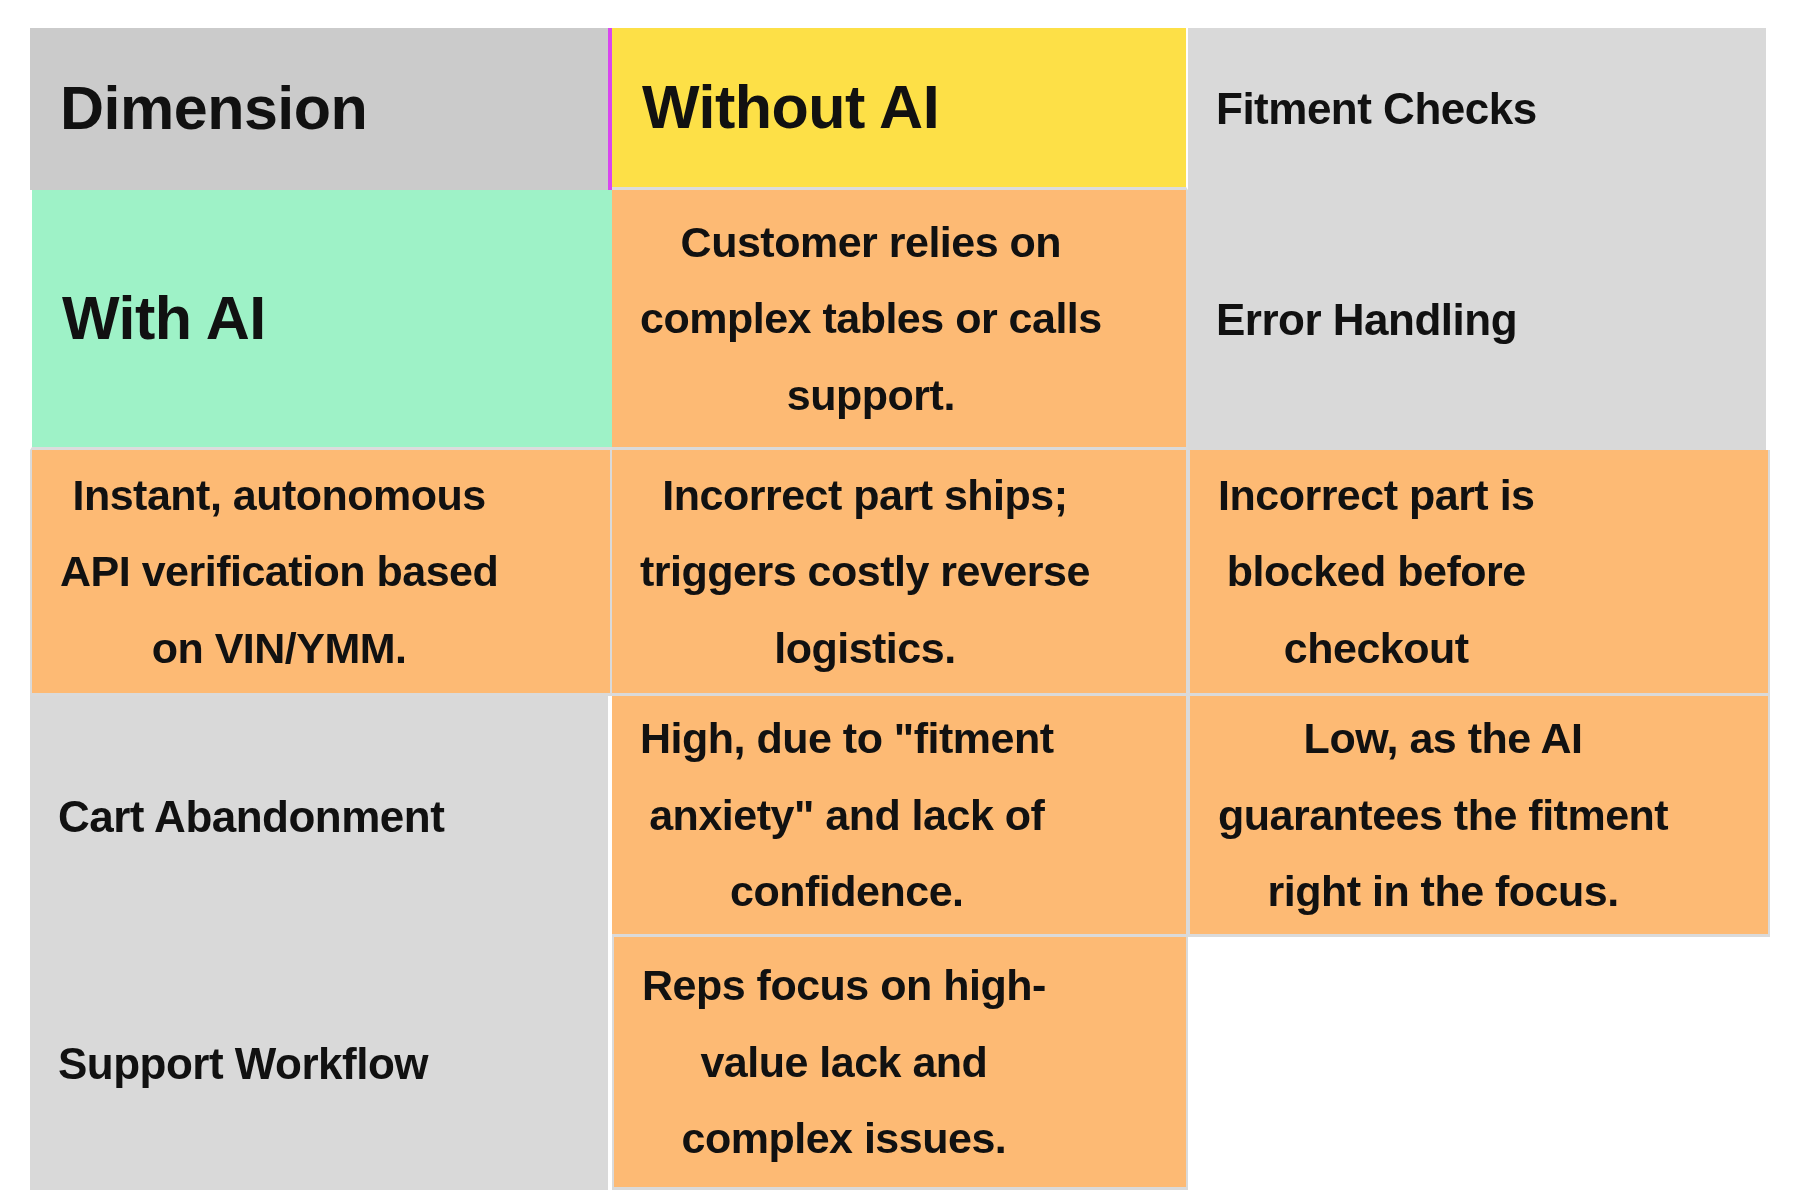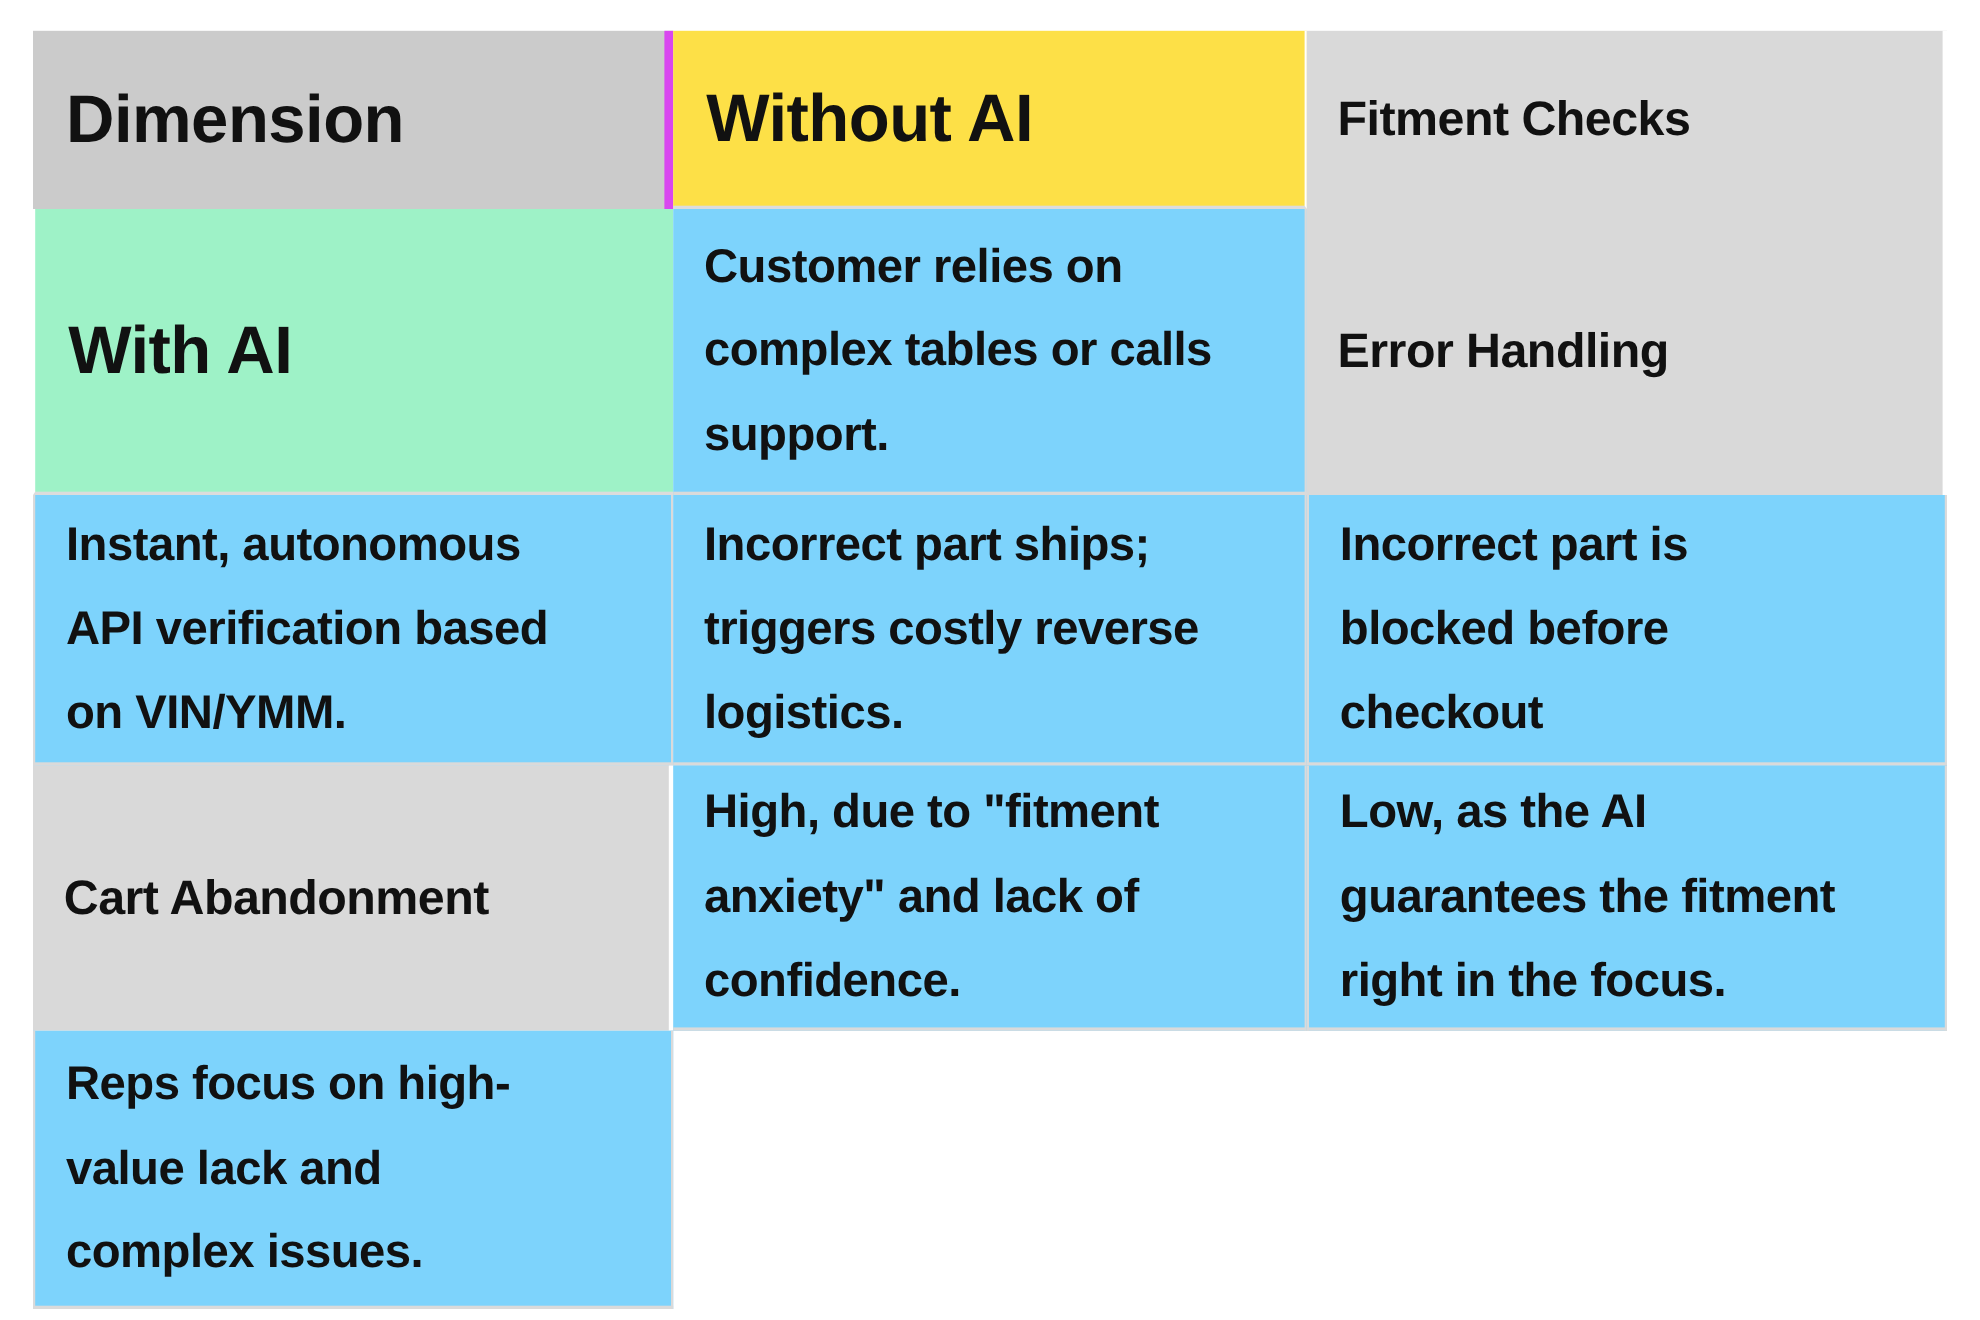--- a/index.html
+++ b/index.html
@@ -29,21 +29,21 @@
   
   .hcell {
     display: flex;
     align-items: center;
     padding-left: 30px;
     font-size: 61px;
     line-height: 1.1;
   }
   .h-dim {
     background: #cbcbcb;
-    border-right: 8px solid #d946ef;
+    border-right: 4px solid #d946ef;
   }
   .h-without {
     background: #fde047;
     border-right: 2px solid #ffffff;
     border-bottom: 3px solid #dcdcdc;
     text-align: center;
   }
   .h-with {
     background: #9ef2c7;
     border-left: 2px solid #ffffff;
@@ -55,27 +55,28 @@
     background: #d9d9d9;
     border-right: 4px solid #ffffff;
     display: flex;
     align-items: center;
     padding-left: 28px;
     font-size: 44px;
   }
 
   
   .ccell {
-    background: #7dd3fc;
+    background: #fdba74;
     display: flex;
     align-items: center;
     padding: 6px 28px;
     font-size: 43px;
     line-height: 1.78;
     border-bottom: 3px solid #dadada;
+    text-align: center;
   }
   .ccell .txt { white-space: pre-line; }
   .c-without { border-right: 2px solid #dadada; }
   .c-with    { border-left: 2px solid #dadada; border-right: 2px solid #dadada; }
 </style>
 </head>
 <body>
 
 <div class="canvas">
   <div class="cmp-table">
@@ -125,20 +126,23 @@
       <div class="txt">High, due to "fitment
 anxiety" and lack of
 confidence.</div>
     </div>
     <div class="cell ccell c-with">
       <div class="txt">Low, as the AI
 guarantees the fitment
 right in the focus.</div>
     </div>
 
+    <div class="cell dcell">
+      <span>Support Workflow</span>
+    </div>
     <div class="cell ccell c-with">
       <div class="txt">Reps focus on high-
 value lack and
 complex issues.</div>
     </div>
 
   </div>
 </div>
 
 </body></html>

